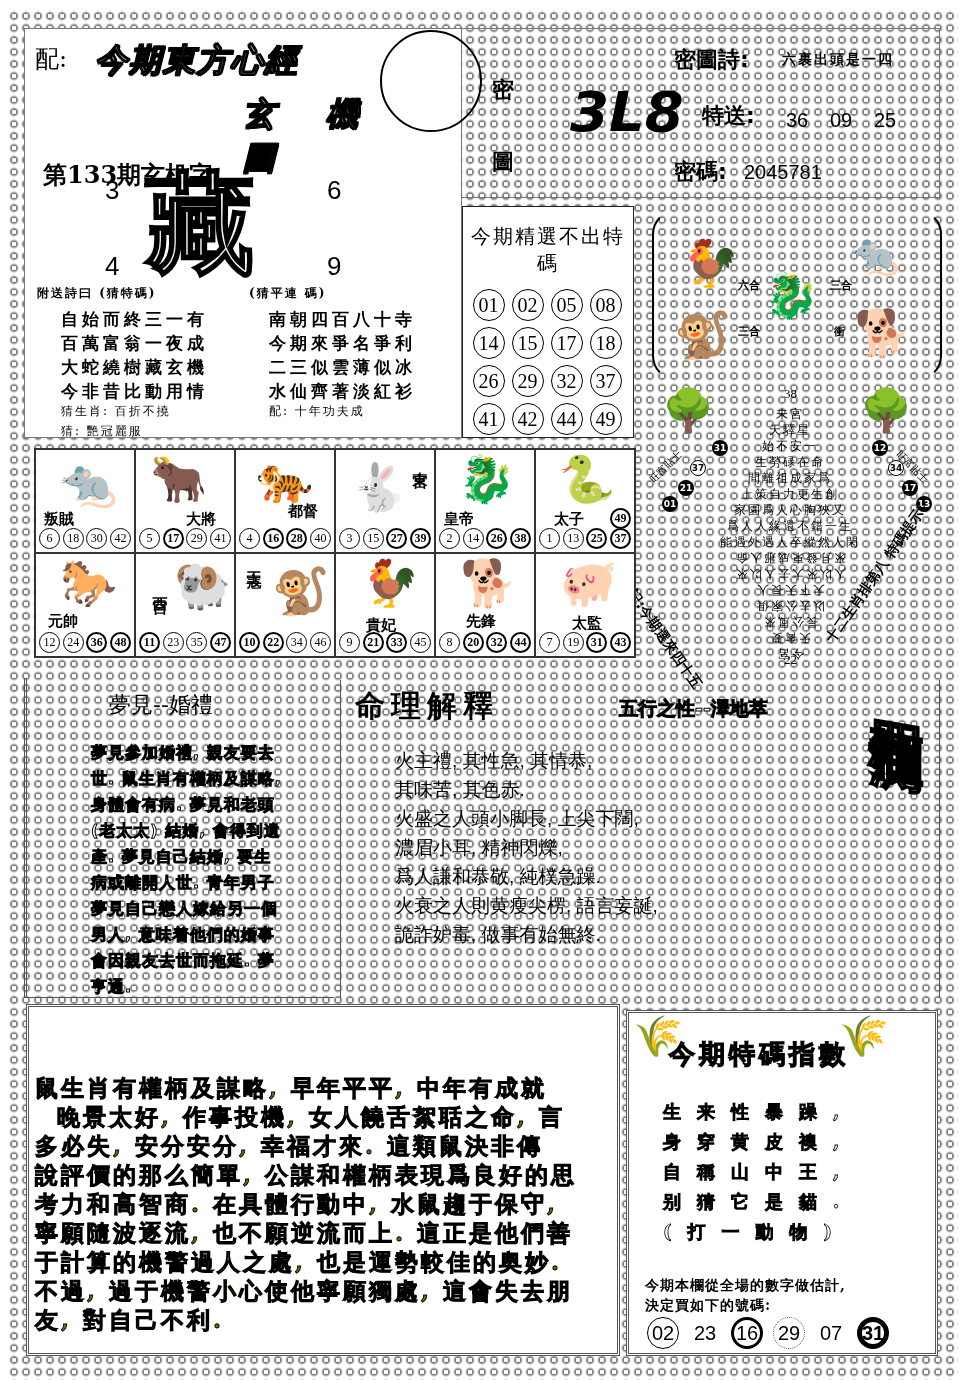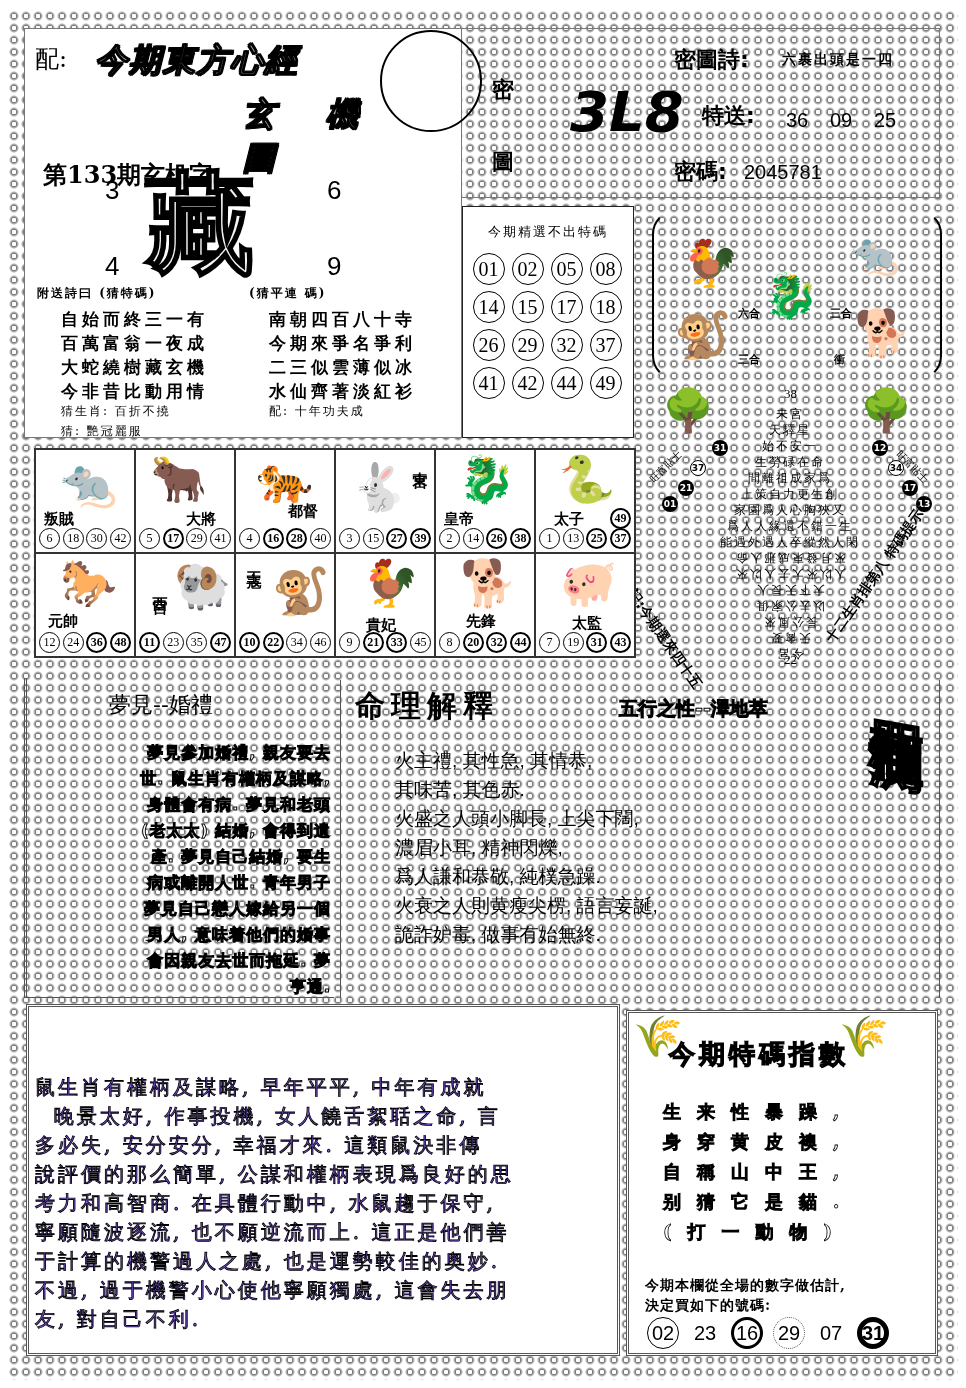--- a/index.html
+++ b/index.html
@@ -25,38 +25,38 @@
 
   .circle-deco { position:absolute; border:2px solid #000; border-radius:50%; }
 
   
   .vchar { font-family:"DejaVu Serif",serif; font-weight:bold; font-size:22px; }
   .hand { font-family:"DejaVu Sans",sans-serif; font-size:56px; font-weight:300; font-style:italic; }
   .lbl { font-family:"DejaVu Sans",sans-serif; font-weight:bold; font-size:22px; }
   .val { font-family:"Liberation Sans",sans-serif; font-size:20px; }
   .valsm { font-family:"DejaVu Serif",serif; font-size:14px; font-weight:bold; letter-spacing:2px; }
 
-  .picks-title { font-family:"DejaVu Serif",serif; font-size:13px; text-align:center; letter-spacing:2px; }
+  .picks-title { font-family:"DejaVu Serif",serif; font-size:20px; text-align:center; letter-spacing:2px; }
   .picks-grid { display:grid; grid-template-columns:repeat(4, 34px); gap:6px 5px; justify-content:center; }
   .cnum { width:32px; height:32px; border:1.8px solid #000; border-radius:50%; box-sizing:border-box;
     display:flex; align-items:center; justify-content:center; font-family:"Liberation Serif",serif; font-size:20px; }
 
   
   .zgrid { position:absolute; display:grid; grid-template-columns:repeat(6, 100px); grid-template-rows:repeat(2, 104px); border:1.5px solid #333; }
   .zcell { border:1px solid #333; position:relative; background:#fff; }
   .zname { position:absolute; font-family:"DejaVu Sans",sans-serif; font-weight:bold; font-size:15px; }
   .znums { position:absolute; bottom:3px; left:3px; right:3px; display:flex; justify-content:space-between; }
   .zn { width:21px; height:21px; border:1.3px solid #000; border-radius:50%; box-sizing:border-box; font-size:12px;
     display:flex; align-items:center; justify-content:center; font-family:"Liberation Serif",serif; }
   .zn.filled { border-width:2.5px; font-weight:bold; }
   .animal { position:absolute; font-size:46px; line-height:1; }
 
   
   .relbox { position:absolute; border:2px solid #000; border-radius:24px; border-top-color:transparent; border-bottom-color:transparent; }
-  .rel-lbl { font-family:"DejaVu Sans",sans-serif; font-weight:bold; font-size:11px; position:absolute;margin-top:28px; }
+  .rel-lbl { font-family:"DejaVu Sans",sans-serif; font-weight:bold; font-size:11px; position:absolute; }
 
   
   .tri-line { font-family:"DejaVu Serif",serif; font-size:12px; text-align:center; letter-spacing:2px; line-height:16px; }
   .tri-rev { transform:rotate(180deg); }
   .ball { position:absolute; width:16px; height:16px; border-radius:50%; background:#000; color:#fff; font-size:9px;
     display:flex; align-items:center; justify-content:center; font-weight:bold; }
   .ballw { background:#fff; color:#000; border:1.5px solid #000; box-sizing:border-box; }
 
   
   .dream-title { font-family:"DejaVu Sans",sans-serif; font-size:22px; }
@@ -64,21 +64,21 @@
   .dream-body { font-family:"DejaVu Sans",sans-serif; font-size:16px; line-height:26px; letter-spacing:1px; }
 
   
   .fate-title { font-family:"DejaVu Sans",sans-serif; font-weight:900; font-size:30px; letter-spacing:6px; }
   .fate-sub { font-family:"DejaVu Sans",sans-serif; font-size:19px; }
   .fate-body { font-family:Liberation Sans, sans-serif; font-size:19px; line-height:29px;margin-left:28px; }
   .vert-title { writing-mode:vertical-rl; font-family:"DejaVu Sans",sans-serif; font-weight:900; font-size:54px; color:#fff; -webkit-text-stroke:2px #000; letter-spacing:4px; transform:skewY(10deg); }
 
   
   .story-title { font-family:"DejaVu Sans",sans-serif; font-weight:900; font-size:34px; letter-spacing:1px; }
-  .story-body { font-family:"DejaVu Serif",serif; font-size:20px; line-height:29px; letter-spacing:3px; color:#8b5cf6; -webkit-text-stroke:0.9px #000; font-weight:normal; }
+  .story-body { font-family:"DejaVu Serif",serif; font-size:23px; line-height:29px; letter-spacing:3px; color:#4d7c0f; -webkit-text-stroke:0.9px #000; font-weight:bold; }
 
   
   .idx-title { font-family:"DejaVu Serif",serif; font-weight:bold; font-size:26px; color:#fff; -webkit-text-stroke:1.2px #000; letter-spacing:4px; }
   .idx-riddle { font-family:"DejaVu Serif",serif; font-size:18px; letter-spacing:16px; color:#fff; -webkit-text-stroke:0.8px #000; font-weight:bold; line-height:30px; }
   .idx-note { font-family:"DejaVu Serif",serif; font-size:14px; font-weight:bold; letter-spacing:1px; line-height:20px; }
   .final-row { display:flex; gap:10px; align-items:center; }
   .fnum { width:32px; height:32px; border-radius:50%; font-family:"Liberation Sans",sans-serif; font-size:20px;
     display:flex; align-items:center; justify-content:center; box-sizing:border-box; }
 </style>
 </head>
@@ -326,21 +326,21 @@
       <span class="zn">7</span>
       <span class="zn">19</span>
       <span class="zn filled">31</span>
       <span class="zn filled">43</span>
     </div>
   </div>
 </div>
 
 <div class="abs" style="left:24px;top:678px;width:310px;height:320px;border-left:3px double #555;border-bottom:1.5px solid #555;box-sizing:border-box;">
   <span class="abs dream-title" style="left:82px;top:12px;text-align:center;">夢見--婚禮</span>
-  <div class="abs dream-body outline-text" style="left:64px;top:62px;width:240px;text-align:right;">
+  <div class="abs dream-body outline-text" style="left:64px;top:62px;width:240px;">
     <div>夢見參加婚禮, 親友要去</div>
     <div>世. 鼠生肖有權柄及謀略,</div>
     <div>身體會有病. 夢見和老頭</div>
     <div>(老太太) 結婚, 會得到遺</div>
     <div>產. 夢見自己結婚, 要生</div>
     <div>病或離開人世. 青年男子</div>
     <div>夢見自己戀人嫁給另一個</div>
     <div>男人, 意味着他們的婚事</div>
     <div>會因親友去世而拖延. 夢</div>
     <div>亨通.</div>

